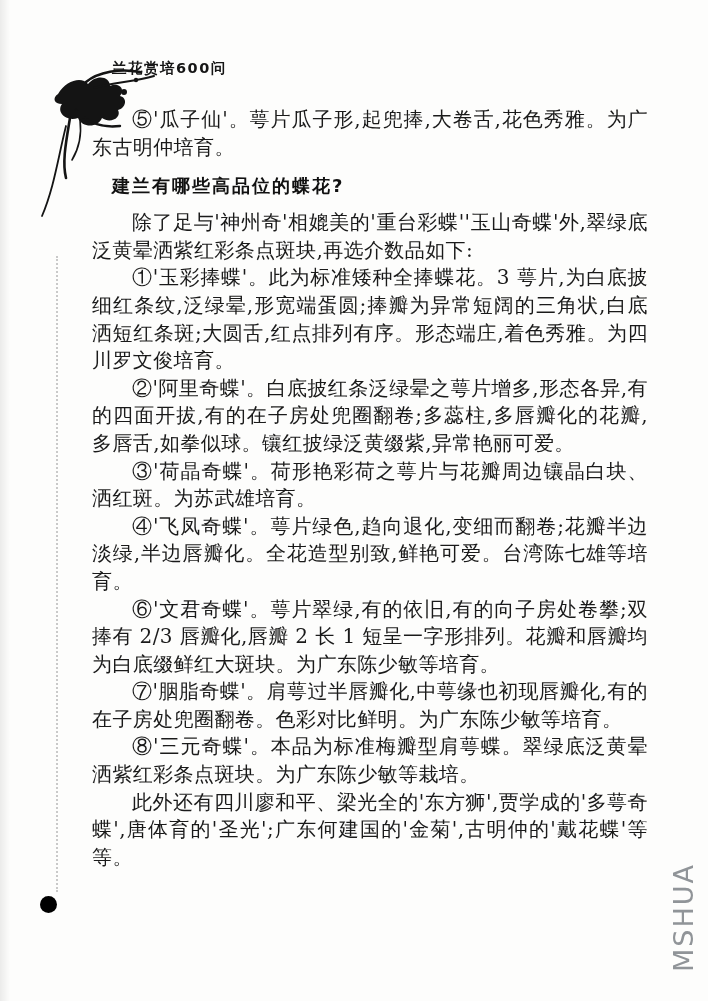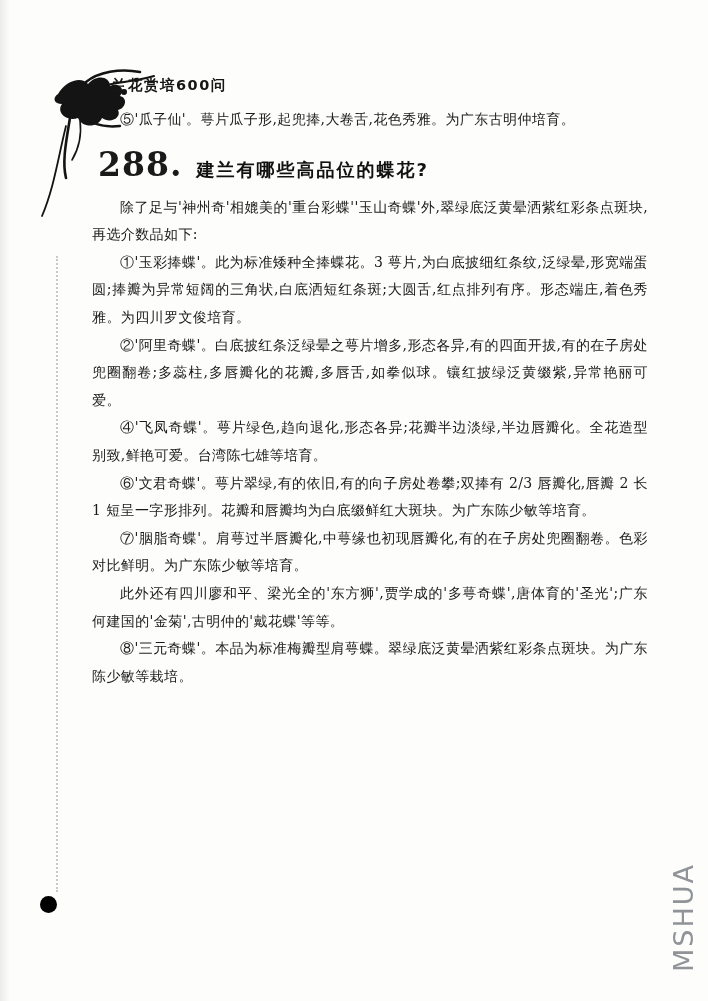--- a/index.html
+++ b/index.html
@@ -13,40 +13,40 @@
     font-family:"DejaVu Serif","Liberation Serif",serif;
     color:#1a1a1a;
   }
   
   .page::before{
     content:"";position:absolute;left:0;top:0;width:10px;height:100%;
     background:linear-gradient(90deg,rgba(0,0,0,0.07),rgba(0,0,0,0));
     pointer-events:none;
   }
   .header{
-    position:absolute;left:112px;top:76px;
+    position:absolute;left:112px;top:59px;
     font-family:"DejaVu Sans","Liberation Sans",sans-serif;
     font-weight:bold;font-size:14.5px;letter-spacing:1.5px;color:#161616;
   }
   .plant-illustration{
     position:absolute;left:36px;top:66px;width:130px;height:155px;
   }
   .margin-dots{
     position:absolute;left:56px;top:256px;height:636px;width:0;
     border-left:2px dotted #c9c9c9;
   }
   .page-dot{
     position:absolute;left:40px;top:896px;width:17px;height:17px;
     border-radius:50%;background:#000;
   }
   .content{
     position:absolute;left:92px;top:106px;width:556px;
   }
   p.body-par{
-    margin:0;font-size:14px;line-height:27.6px;
+    margin:0;font-size:20px;line-height:27.6px;
     letter-spacing:0.4px;text-align:justify;text-indent:2em;
     text-justify:inter-ideograph;
   }
   .section-heading{
     display:flex;align-items:baseline;
     margin:13px 0 11px 6px;
   }
   .section-number{
     font-family:"DejaVu Serif","Liberation Serif",serif;
     font-size:33px;font-weight:bold;line-height:36px;letter-spacing:1px;
@@ -85,30 +85,30 @@
 
   <div class="margin-dots"></div>
 
   <div class="page-dot"></div>
 
   <div class="content">
 
     <p class="body-par">⑤'瓜子仙'。萼片瓜子形,起兜捧,大卷舌,花色秀雅。为广东古明仲培育。</p>
 
     <div class="section-heading">
-      <span class="section-number">288.</span>
       <span class="section-title">建兰有哪些高品位的蝶花?</span>
     </div>
 
     <p class="body-par">除了足与'神州奇'相媲美的'重台彩蝶''玉山奇蝶'外,翠绿底泛黄晕洒紫红彩条点斑块,再选介数品如下:</p>
     <p class="body-par">①'玉彩捧蝶'。此为标准矮种全捧蝶花。3 萼片,为白底披细红条纹,泛绿晕,形宽端蛋圆;捧瓣为异常短阔的三角状,白底洒短红条斑;大圆舌,红点排列有序。形态端庄,着色秀雅。为四川罗文俊培育。</p>
     <p class="body-par">②'阿里奇蝶'。白底披红条泛绿晕之萼片增多,形态各异,有的四面开拔,有的在子房处兜圈翻卷;多蕊柱,多唇瓣化的花瓣,多唇舌,如拳似球。镶红披绿泛黄缀紫,异常艳丽可爱。</p>
-    <p class="body-par">④'飞凤奇蝶'。萼片绿色,趋向退化,形态各异;花瓣半边淡绿,半边唇瓣化。全花造型别致,鲜艳可爱。台湾陈七雄等培育。</p>
+    <p class="body-par">③'荷晶奇蝶'。荷形艳彩荷之萼片与花瓣周边镶晶白块、洒红斑。为苏武雄培育。</p>
+    <p class="body-par">④'飞凤奇蝶'。萼片绿色,趋向退化,变细而翻卷;花瓣半边淡绿,半边唇瓣化。全花造型别致,鲜艳可爱。台湾陈七雄等培育。</p>
     <p class="body-par">⑥'文君奇蝶'。萼片翠绿,有的依旧,有的向子房处卷攀;双捧有 2/3 唇瓣化,唇瓣 2 长 1 短呈一字形排列。花瓣和唇瓣均为白底缀鲜红大斑块。为广东陈少敏等培育。</p>
     <p class="body-par">⑦'胭脂奇蝶'。肩萼过半唇瓣化,中萼缘也初现唇瓣化,有的在子房处兜圈翻卷。色彩对比鲜明。为广东陈少敏等培育。</p>
+    <p class="body-par">⑧'三元奇蝶'。本品为标准梅瓣型肩萼蝶。翠绿底泛黄晕洒紫红彩条点斑块。为广东陈少敏等栽培。</p>
     <p class="body-par">此外还有四川廖和平、梁光全的'东方狮',贾学成的'多萼奇蝶',唐体育的'圣光';广东何建国的'金菊',古明仲的'戴花蝶'等等。</p>
-    <p class="body-par">⑧'三元奇蝶'。本品为标准梅瓣型肩萼蝶。翠绿底泛黄晕洒紫红彩条点斑块。为广东陈少敏等栽培。</p>
 
   </div>
 
   <div class="watermark">MSHUA</div>
 
 </div>
 
 </body></html>

